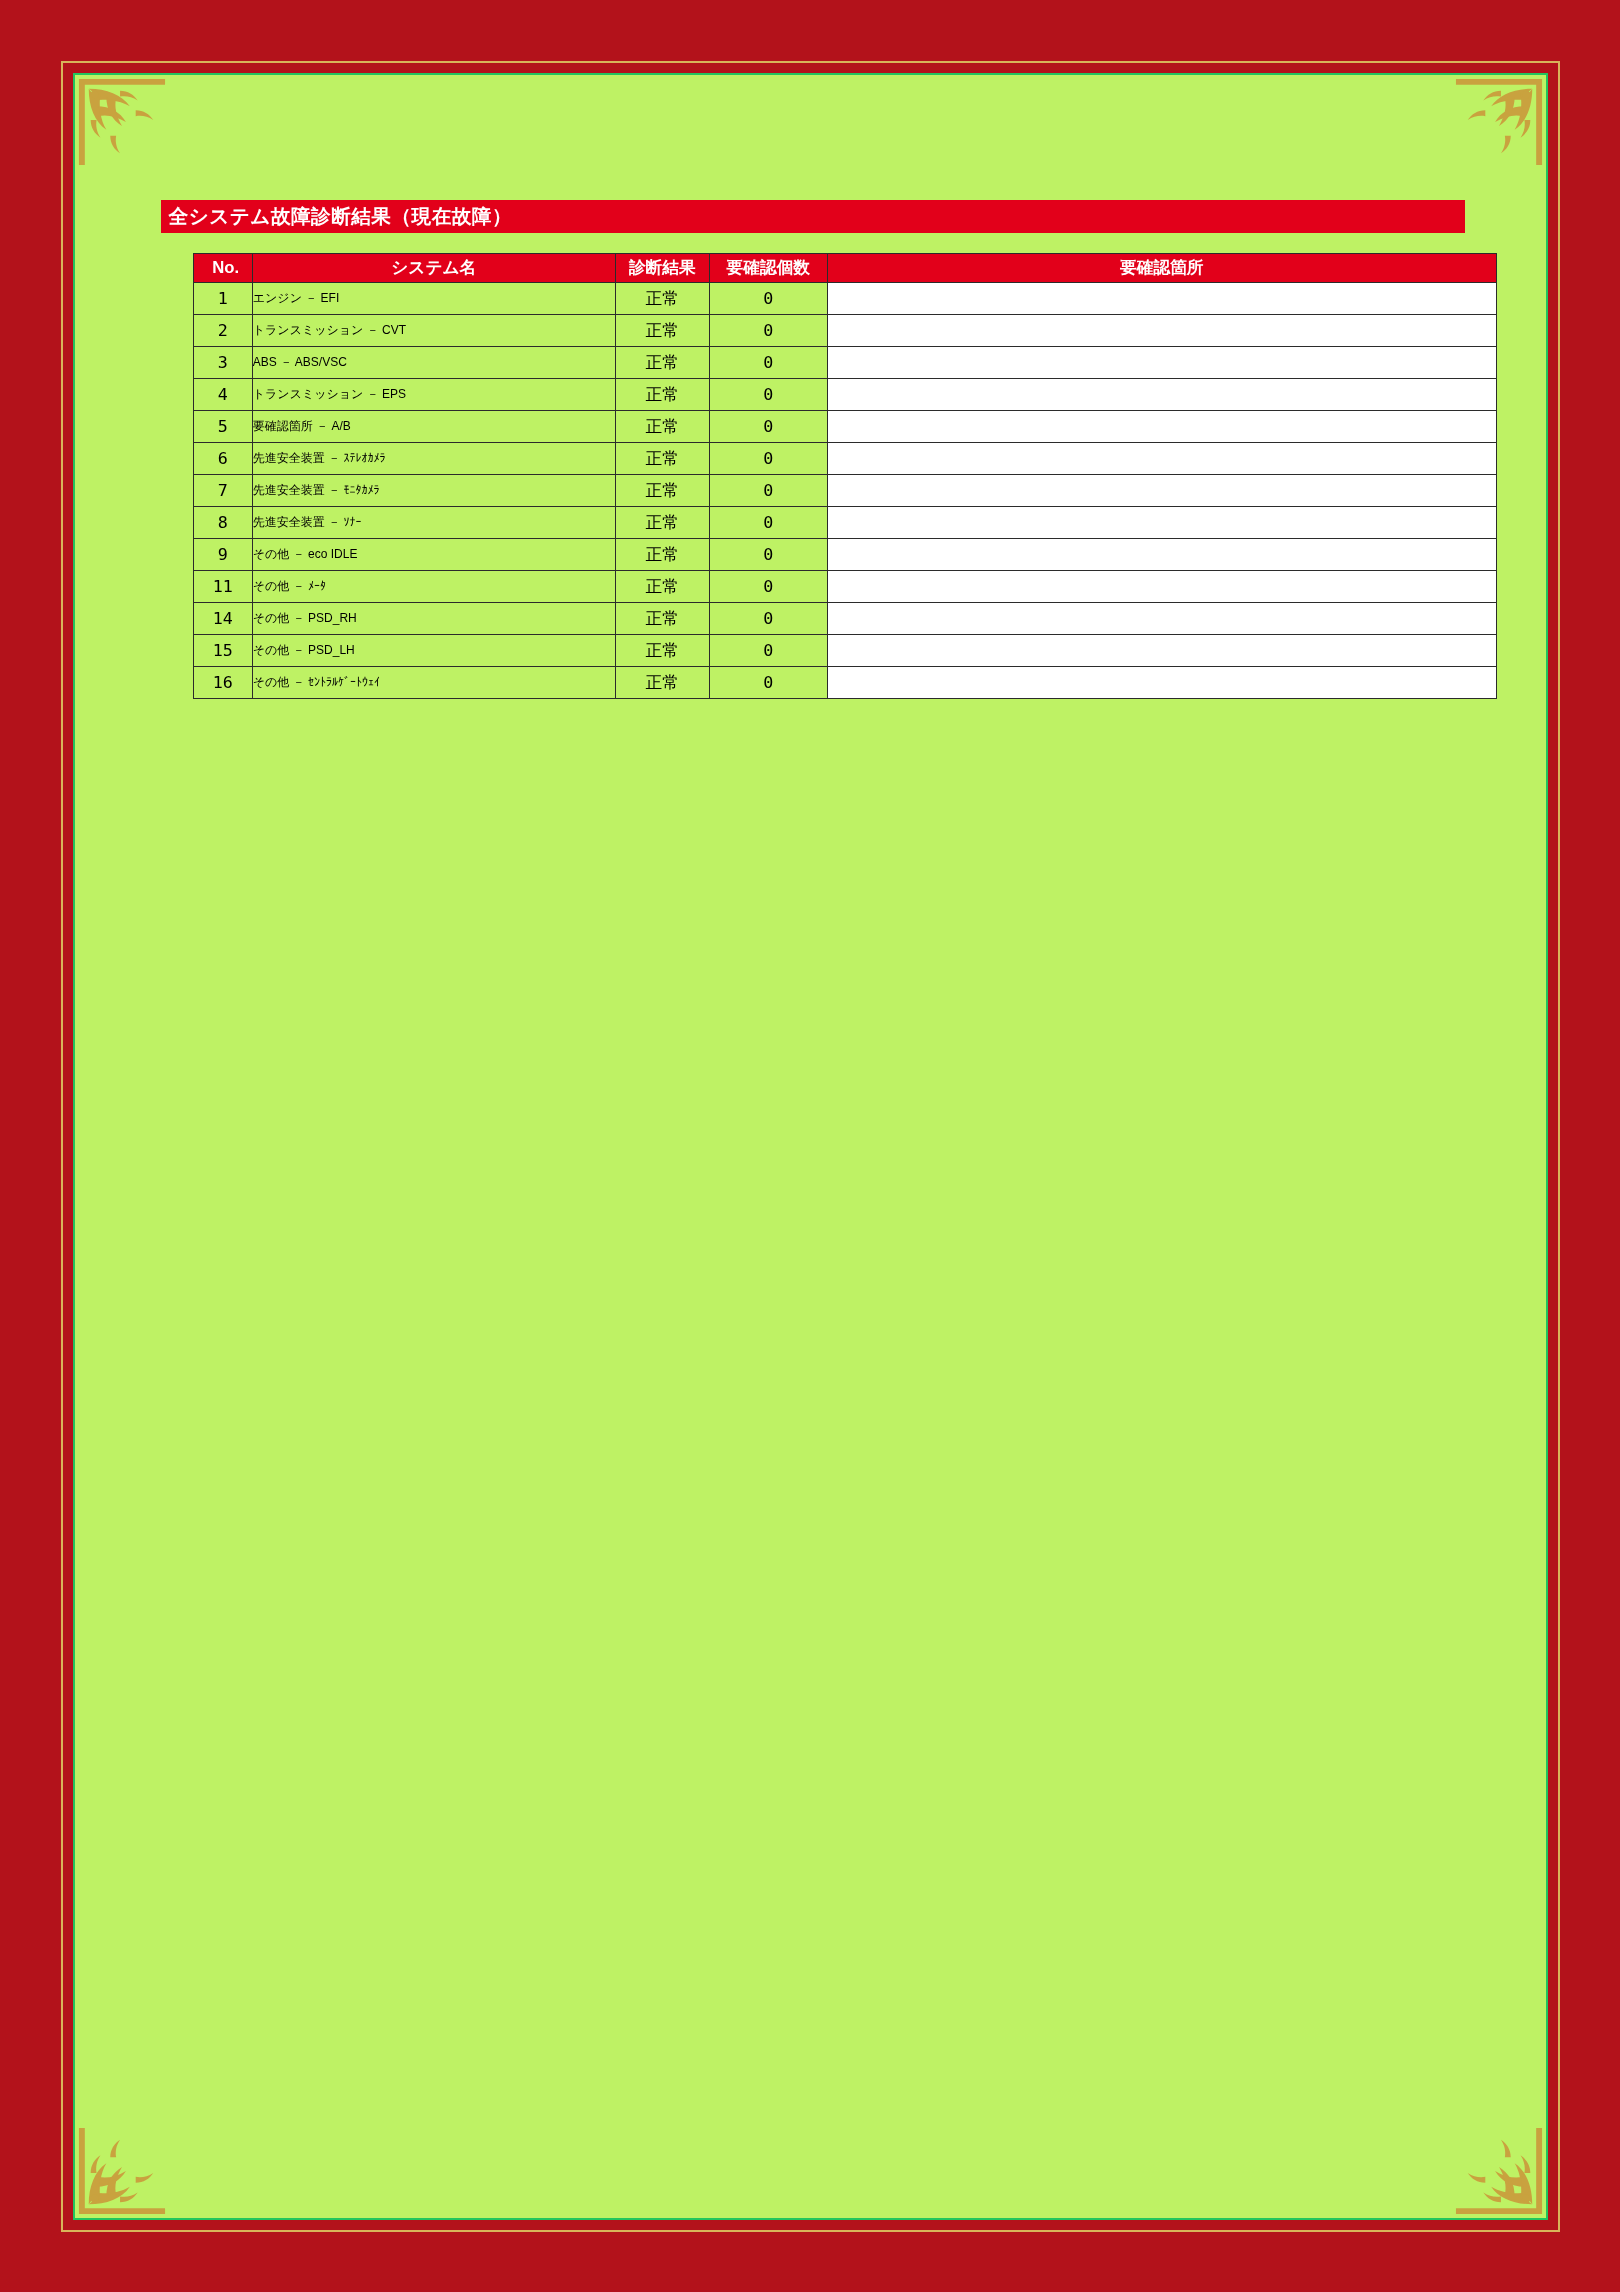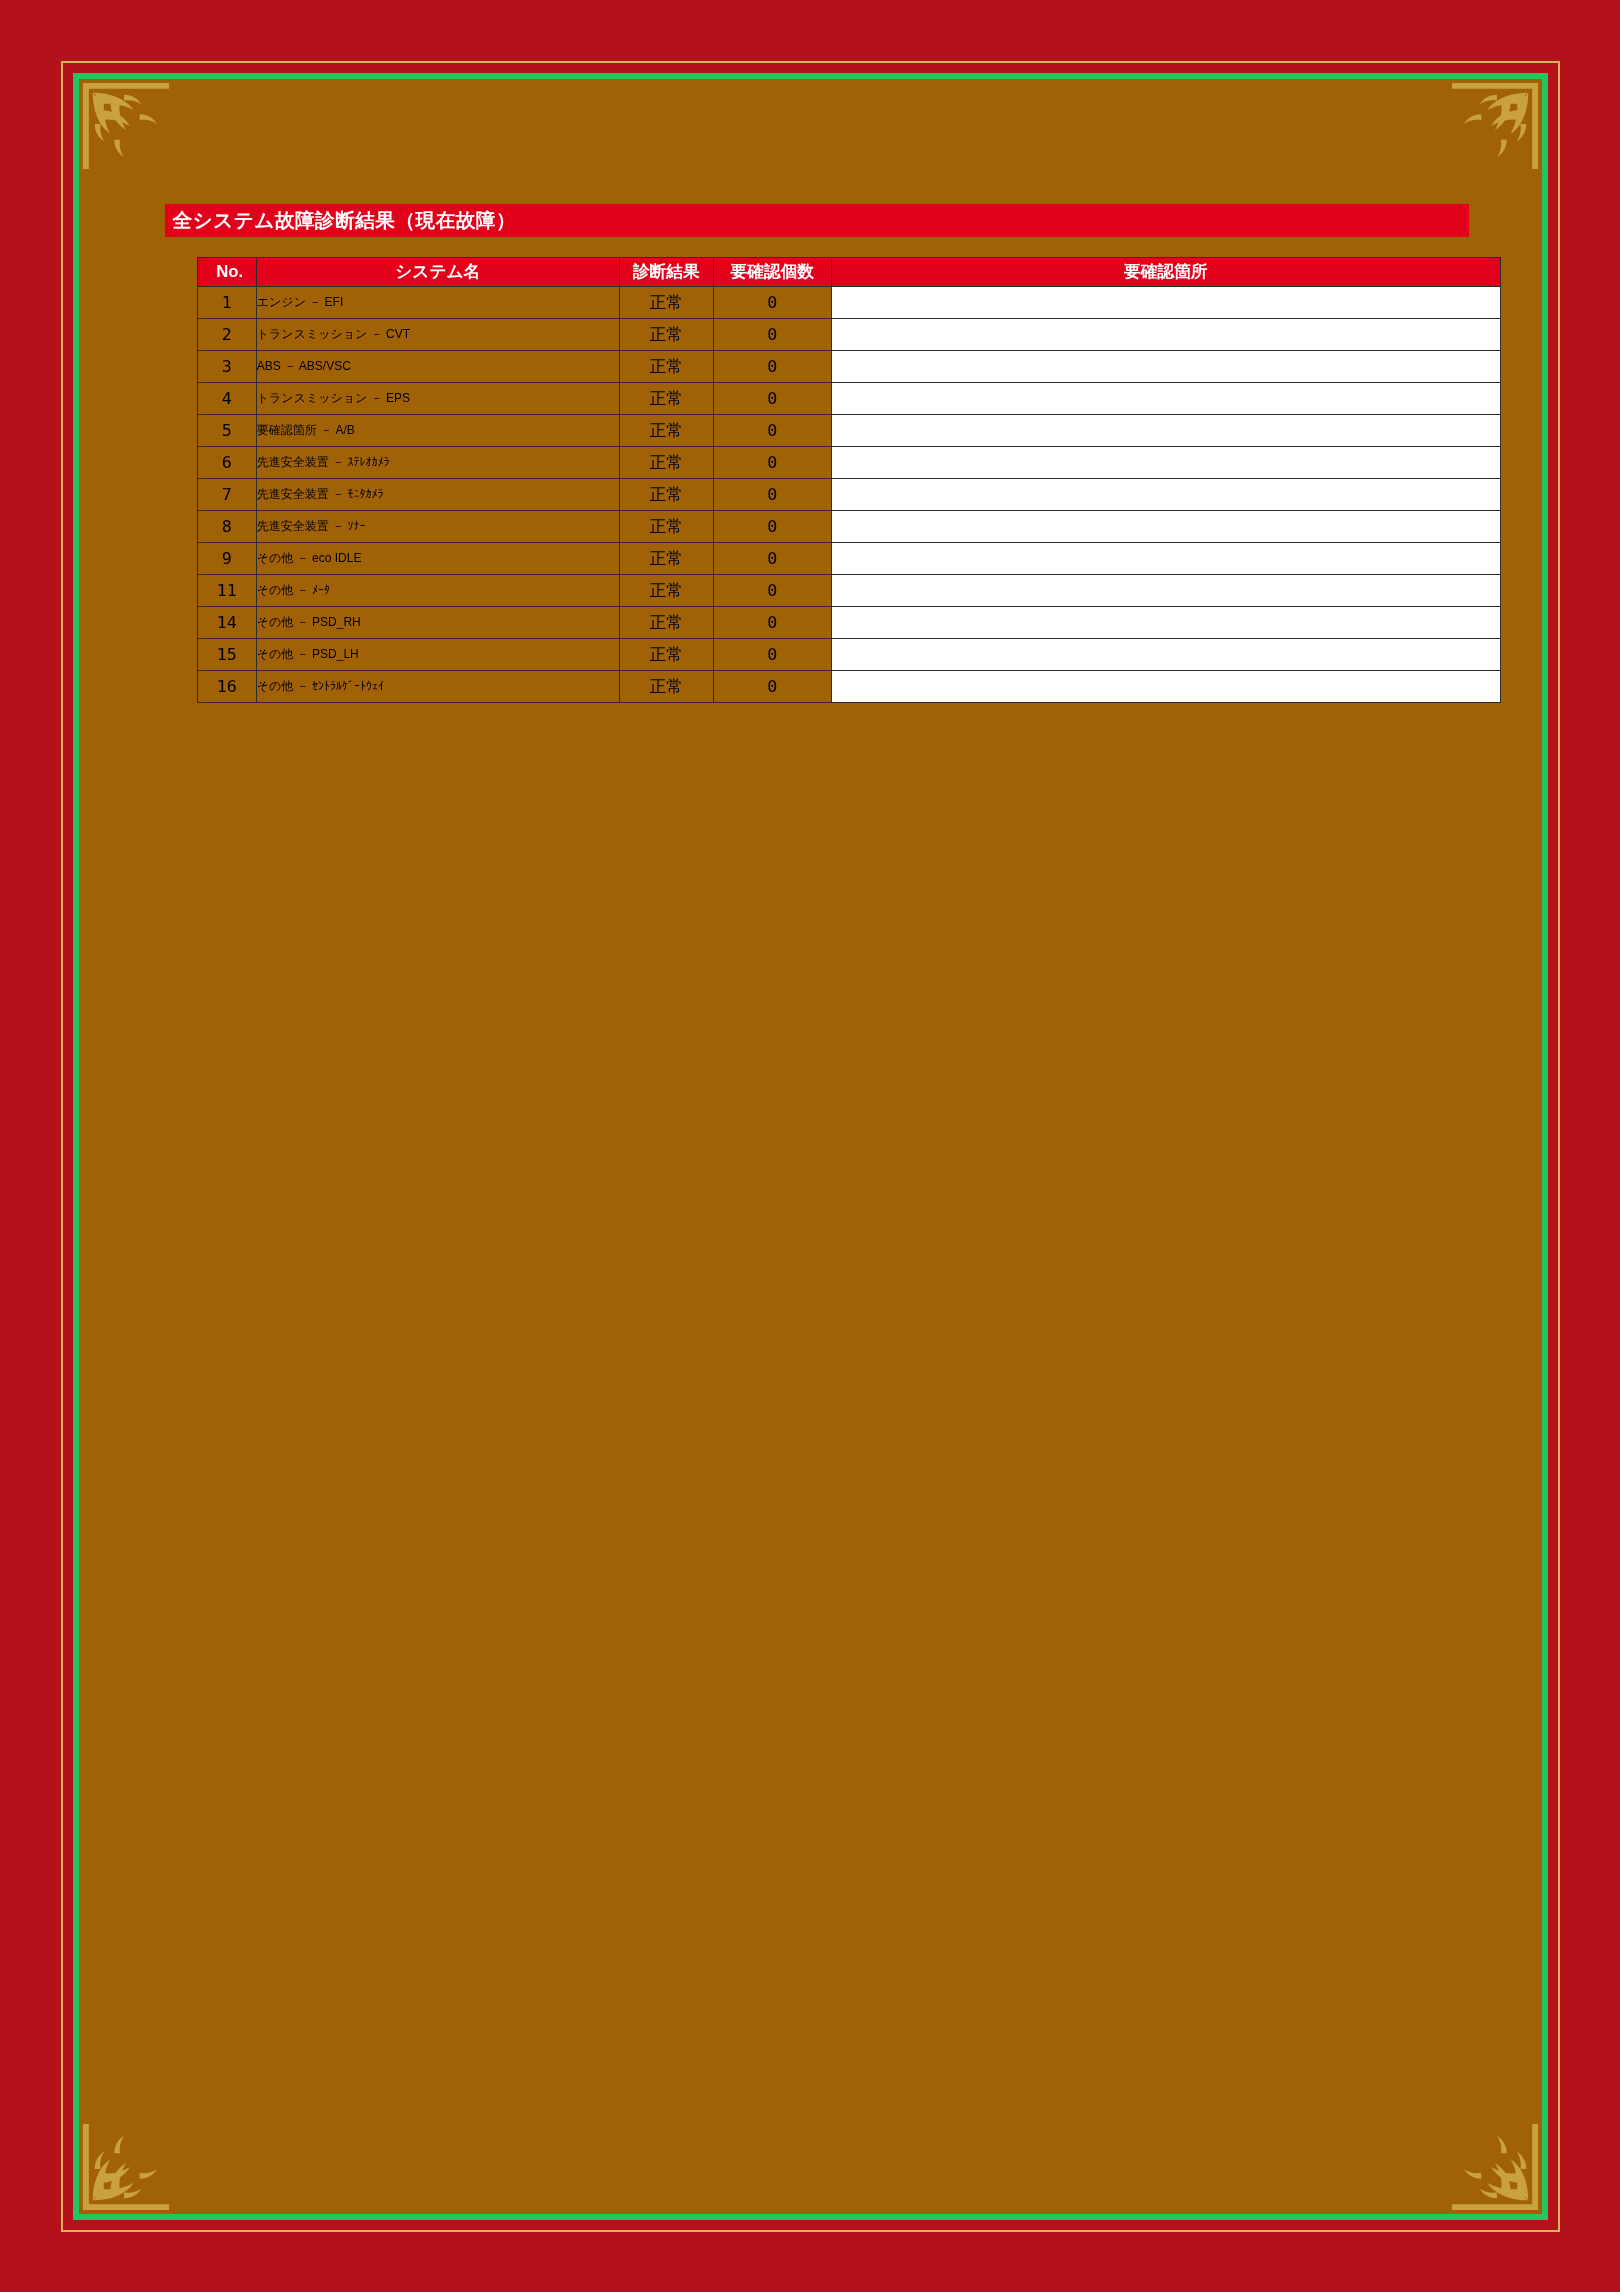--- a/index.html
+++ b/index.html
@@ -24,22 +24,22 @@
     box-sizing: border-box;
     border: 2.9px solid #d8b35a;
     background: #b3121b;
   }
   .page-frame-inner {
     position: absolute;
     left: 9.8px;
     top: 9.8px;
     right: 9.8px;
     bottom: 9.8px;
-    border: 6px solid #22c55e;
-    background: #a16207;
+    border: 2px solid #22c55e;
+    background: #bef264;
   }
   .corner-orn {
     position: absolute;
     width: 90px;
     height: 90px;
     pointer-events: none;
   }
   .corner-tl { left: 2px;  top: 2px; }
   .corner-tr { right: 2px; top: 2px;  transform: scaleX(-1); }
   .corner-bl { left: 2px;  bottom: 2px; transform: scaleY(-1); }

